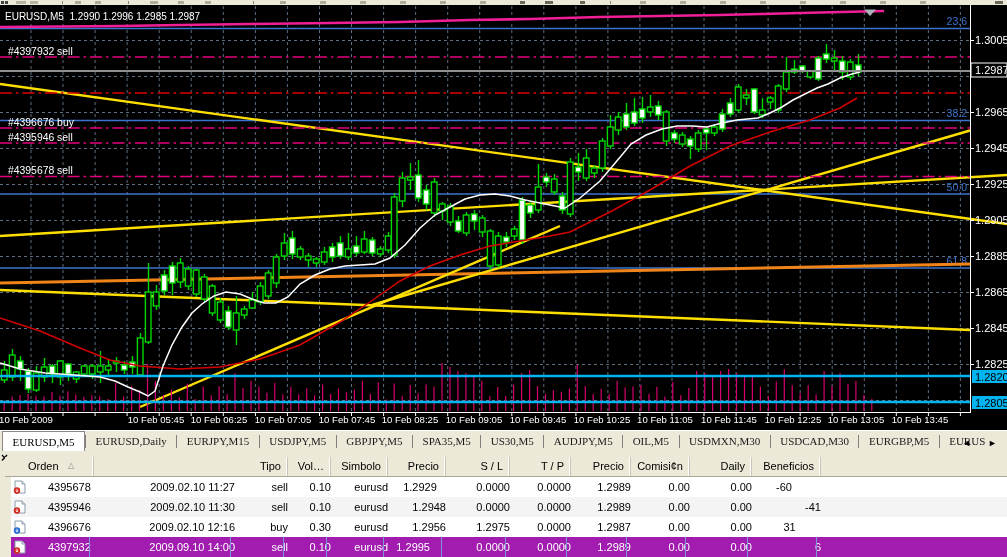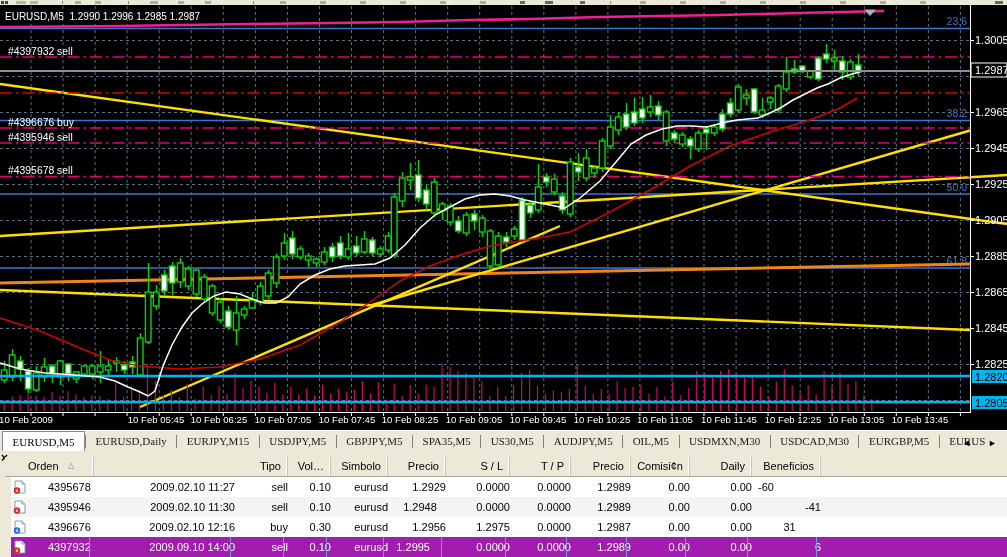--- a/index.html
+++ b/index.html
@@ -331,41 +331,41 @@
         <path d="M2 1h7l3 3v9H2z" fill="#FFFFFF" stroke="#8899AA" stroke-width="1"></path>
         <path d="M9 1v3h3" fill="#E8E8E8" stroke="#8899AA" stroke-width="1"></path>
         <circle cx="4" cy="10.5" r="3.2" fill="#D42A1E"></circle>
         <path d="M4 8.8v3M2.8 10.6L4 11.9l1.2-1.3" stroke="#FFFFFF" stroke-width="0.9" fill="none"></path>
       </svg></span>
     <span class="c" style="left:37px">4395678</span>
     <span class="c" style="left:89px;width:135px;text-align:right">2009.02.10 11:27</span>
     <span class="c" style="left:230px;width:47px;text-align:right">sell</span>
     <span class="c" style="left:283px;width:37px;text-align:right">0.10</span>
     <span class="c" style="left:326px;width:51px;text-align:right">eurusd</span>
-    <span class="c" style="left:383px;width:52px;text-align:right">1.2929</span>
+    <span class="c" style="left:383px;width:52px;text-align:center">1.2929</span>
     <span class="c" style="left:441px;width:58px;text-align:right">0.0000</span>
     <span class="c" style="left:505px;width:55px;text-align:right">0.0000</span>
     <span class="c" style="left:566px;width:54px;text-align:right">1.2989</span>
     <span class="c" style="left:626px;width:53px;text-align:right">0.00</span>
     <span class="c" style="left:685px;width:56px;text-align:right">0.00</span>
-    <span class="c" style="left:747px;width:63px;text-align:left">-60</span>
+    <span class="c" style="left:718px;width:63px;text-align:right">-60</span>
   </div>
 <div class="trow alt" style="top:497px">
     <span class="icon"><svg width="13" height="14" viewBox="0 0 13 14">
         <path d="M2 1h7l3 3v9H2z" fill="#FFFFFF" stroke="#8899AA" stroke-width="1"></path>
         <path d="M9 1v3h3" fill="#E8E8E8" stroke="#8899AA" stroke-width="1"></path>
         <circle cx="4" cy="10.5" r="3.2" fill="#D42A1E"></circle>
         <path d="M4 8.8v3M2.8 10.6L4 11.9l1.2-1.3" stroke="#FFFFFF" stroke-width="0.9" fill="none"></path>
       </svg></span>
     <span class="c" style="left:37px">4395946</span>
     <span class="c" style="left:89px;width:135px;text-align:right">2009.02.10 11:30</span>
     <span class="c" style="left:230px;width:47px;text-align:right">sell</span>
     <span class="c" style="left:283px;width:37px;text-align:right">0.10</span>
     <span class="c" style="left:326px;width:51px;text-align:right">eurusd</span>
-    <span class="c" style="left:383px;width:52px;text-align:center">1.2948</span>
+    <span class="c" style="left:383px;width:52px;text-align:right">1.2948</span>
     <span class="c" style="left:441px;width:58px;text-align:right">0.0000</span>
     <span class="c" style="left:505px;width:55px;text-align:right">0.0000</span>
     <span class="c" style="left:566px;width:54px;text-align:right">1.2989</span>
     <span class="c" style="left:626px;width:53px;text-align:right">0.00</span>
     <span class="c" style="left:685px;width:56px;text-align:right">0.00</span>
     <span class="c" style="left:747px;width:63px;text-align:right">-41</span>
   </div>
 <div class="trow" style="top:517px">
     <span class="icon"><svg width="13" height="14" viewBox="0 0 13 14">
         <path d="M2 1h7l3 3v9H2z" fill="#FFFFFF" stroke="#8899AA" stroke-width="1"></path>

